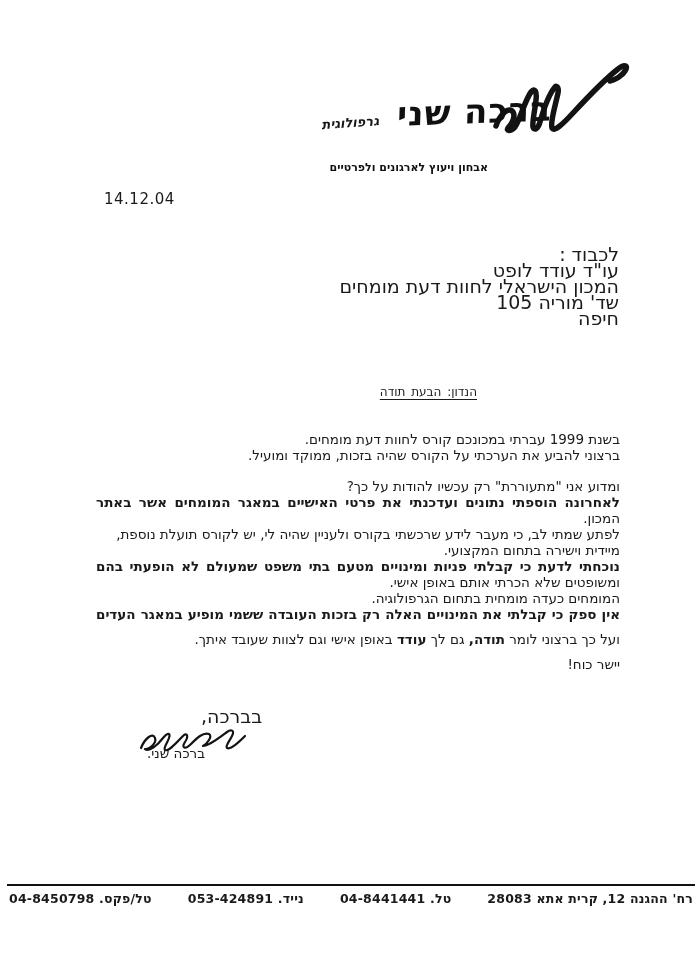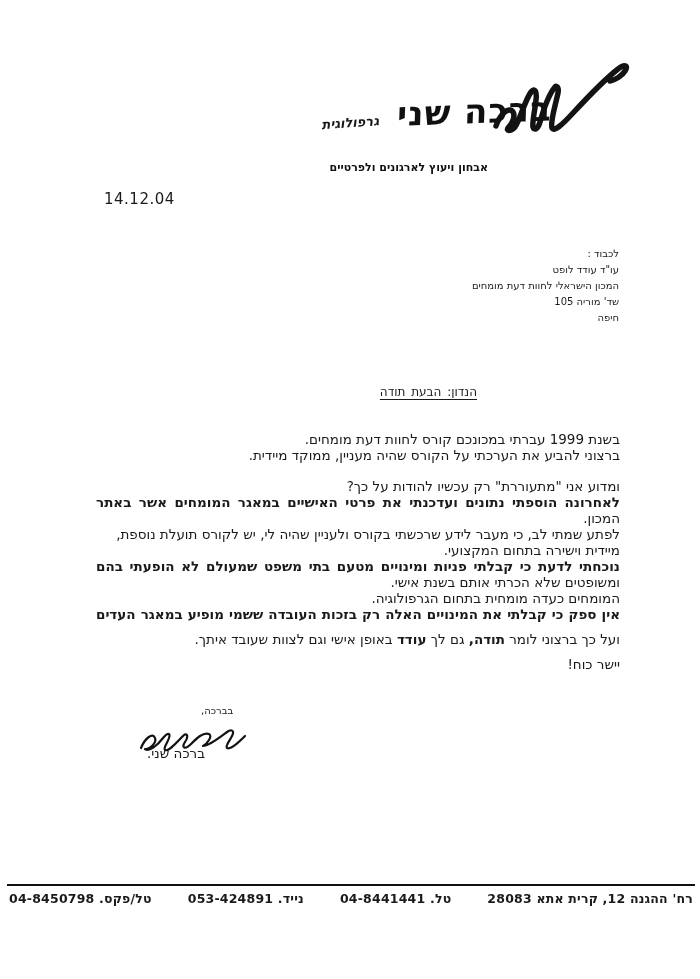--- a/index.html
+++ b/index.html
@@ -35,21 +35,21 @@
     white-space: nowrap; direction: rtl; margin-top: 20px;
   }
   
   .date {
     position: absolute; top: 190px; left: 104px;
     font-size: 15px; letter-spacing: 0.5px; direction: ltr;
   }
   
   .recipient {
     position: absolute; top: 246px; right: 81px;
-    text-align: right; font-size: 10px; line-height: 16px;
+    text-align: right; font-size: 19px; line-height: 16px;
   }
   
   .subject {
     position: absolute; top: 385px; right: 223px;
     font-size: 12px; font-weight: 500;
     text-decoration: underline; text-underline-offset: 3px;
     word-spacing: 2px;
   }
   
   .letter-body {
@@ -57,21 +57,21 @@
     font-size: 13.5px; line-height: 16px; text-align: right; margin-left: 18px;
   }
   .line { min-height: 16px; }
   .line.justify { text-align: justify; text-align-last: justify; font-weight: bold; }
   .line.gap-top { margin-top: 15px; }
   .thanks-line { margin-top: 9px; }
   .thanks-line b { font-weight: bold; }
   .closing-exclaim { margin-top: 9px; }
   
   .signature { position: absolute; top: 705px; left: 133px; width: 125px; height: 60px; }
-  .sig-greeting { position: absolute; top: 0; left: 68px; font-size: 10px; white-space: nowrap; }
+  .sig-greeting { position: absolute; top: 0; left: 68px; font-size: 19px; white-space: nowrap; }
   .sig-scribble { position: absolute; top: 13px; left: 0; width: 118px; height: 40px; }
   .sig-name { position: absolute; top: 40px; left: 14px; font-size: 13.5px; white-space: nowrap; }
   
   .footer-rule {
     position: absolute; top: 884px; left: 7px; right: 5px;
     height: 2px; background: #111;
   }
   .footer-contact {
     position: absolute; top: 891px; left: 9px; right: 7px;
     display: flex; justify-content: space-between; align-items: baseline;
@@ -102,28 +102,28 @@
     <div class="recipient-line">עו"ד עודד לופט</div>
     <div class="recipient-line">המכון הישראלי לחוות דעת מומחים</div>
     <div class="recipient-line">שד' מוריה 105</div>
     <div class="recipient-line">חיפה</div>
   </div>
 
   <div class="subject">הנדון: הבעת תודה</div>
 
   <div class="letter-body">
     <div class="line">בשנת 1999 עברתי במכונכם קורס לחוות דעת מומחים.</div>
-    <div class="line">ברצוני להביע את הערכתי על הקורס שהיה מעניין, ממוקד מיידית.</div>
+    <div class="line">ברצוני להביע את הערכתי על הקורס שהיה בזכות, ממוקד ומועיל.</div>
     <div class="line gap-top">ומדוע אני "מתעוררת" רק עכשיו להודות על כך?</div>
     <div class="line justify">לאחרונה הוספתי נתונים ועדכנתי את פרטי האישיים במאגר המומחים אשר באתר</div>
     <div class="line">המכון.</div>
     <div class="line">לפתע שמתי לב, כי מעבר לידע שרכשתי בקורס ולעניין שהיה לי, יש לקורס תועלת נוספת,</div>
     <div class="line">מיידית וישירה בתחום המקצועי.</div>
     <div class="line justify">נוכחתי לדעת כי קבלתי פניות ומינויים מטעם בתי משפט שמעולם לא הופעתי בהם</div>
-    <div class="line">ומשופטים שלא הכרתי אותם בשנת אישי.</div>
+    <div class="line">ומשופטים שלא הכרתי אותם באופן אישי.</div>
     <div class="line">המומחים כעדה מומחית בתחום הגרפולוגיה.</div>
     <div class="line justify">אין ספק כי קבלתי את המינויים האלה רק בזכות העובדה ששמי מופיע במאגר העדים</div>
 
     <div class="line thanks-line"><span>ועל כך ברצוני לומר </span><b>תודה,</b><span> גם לך </span><b>עודד</b><span> באופן אישי וגם לצוות שעובד איתך.</span></div>
 
     <div class="line closing-exclaim">יישר כוח!</div>
   </div>
 
   <div class="signature">
     <div class="sig-greeting">בברכה,</div>

